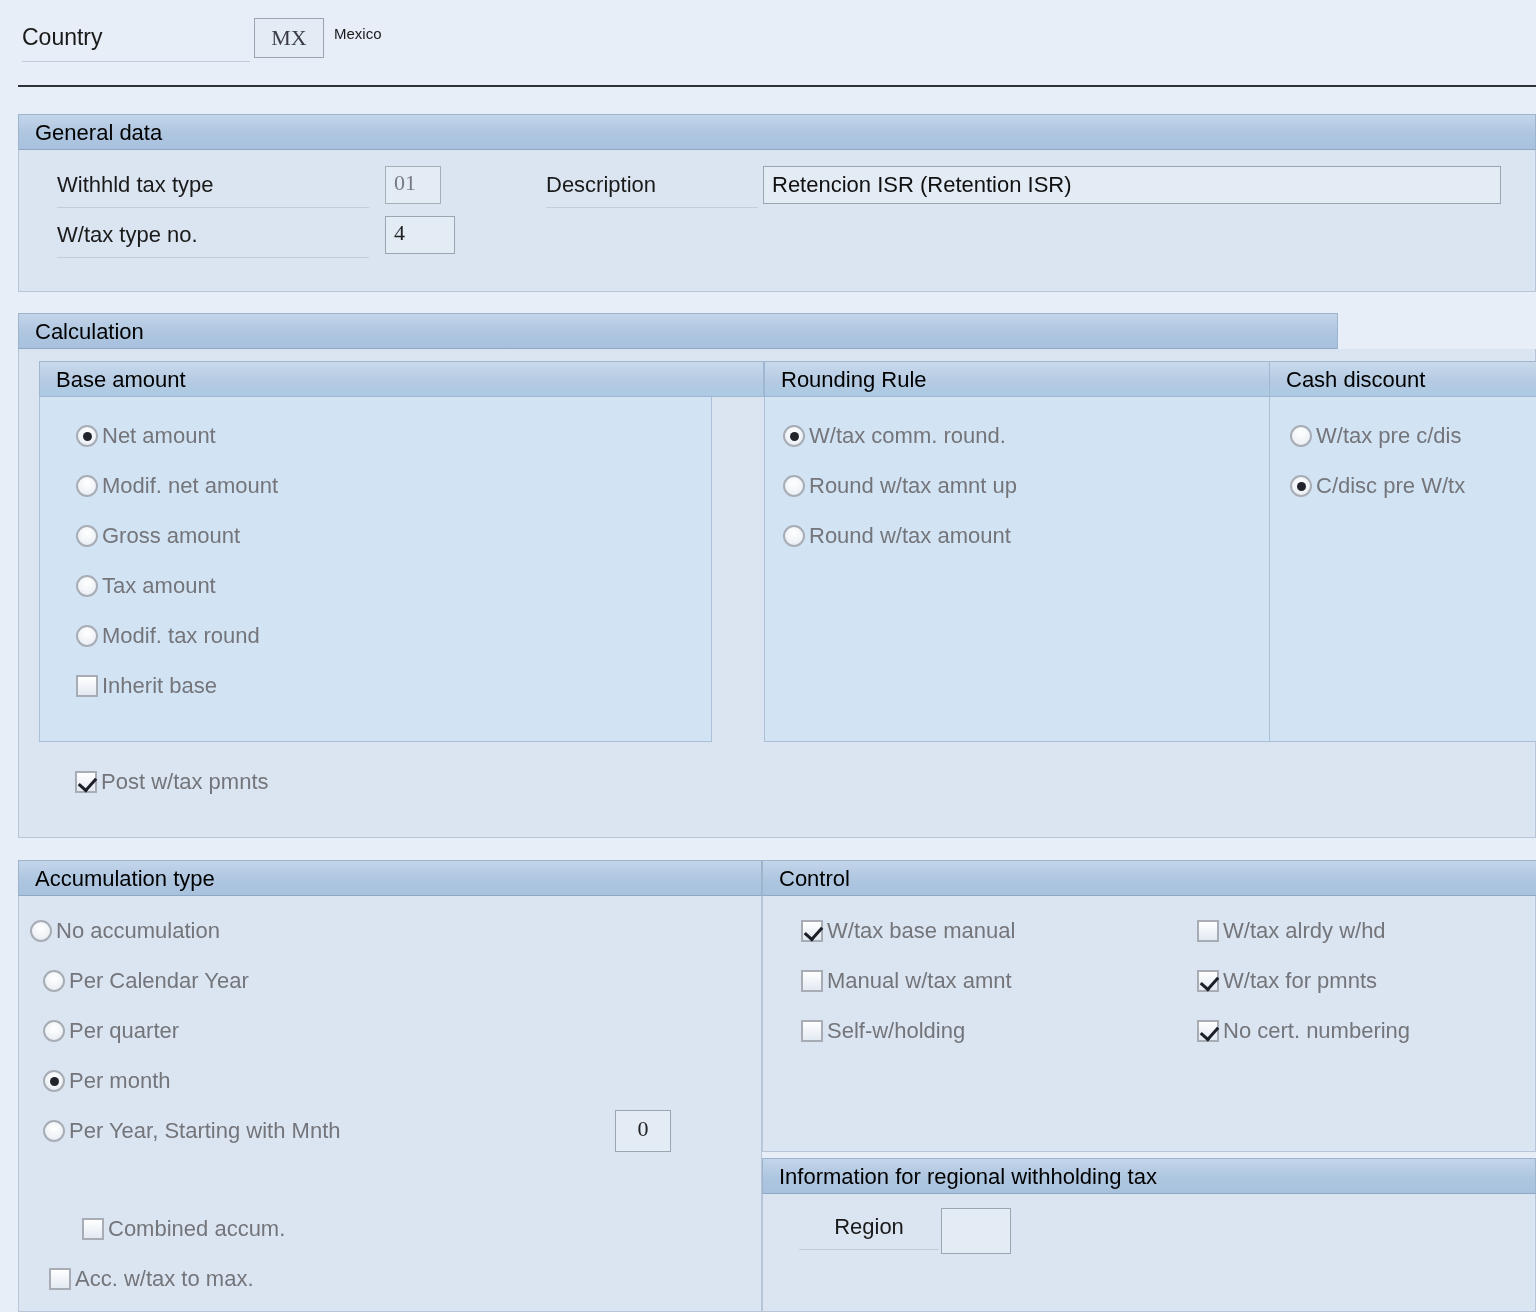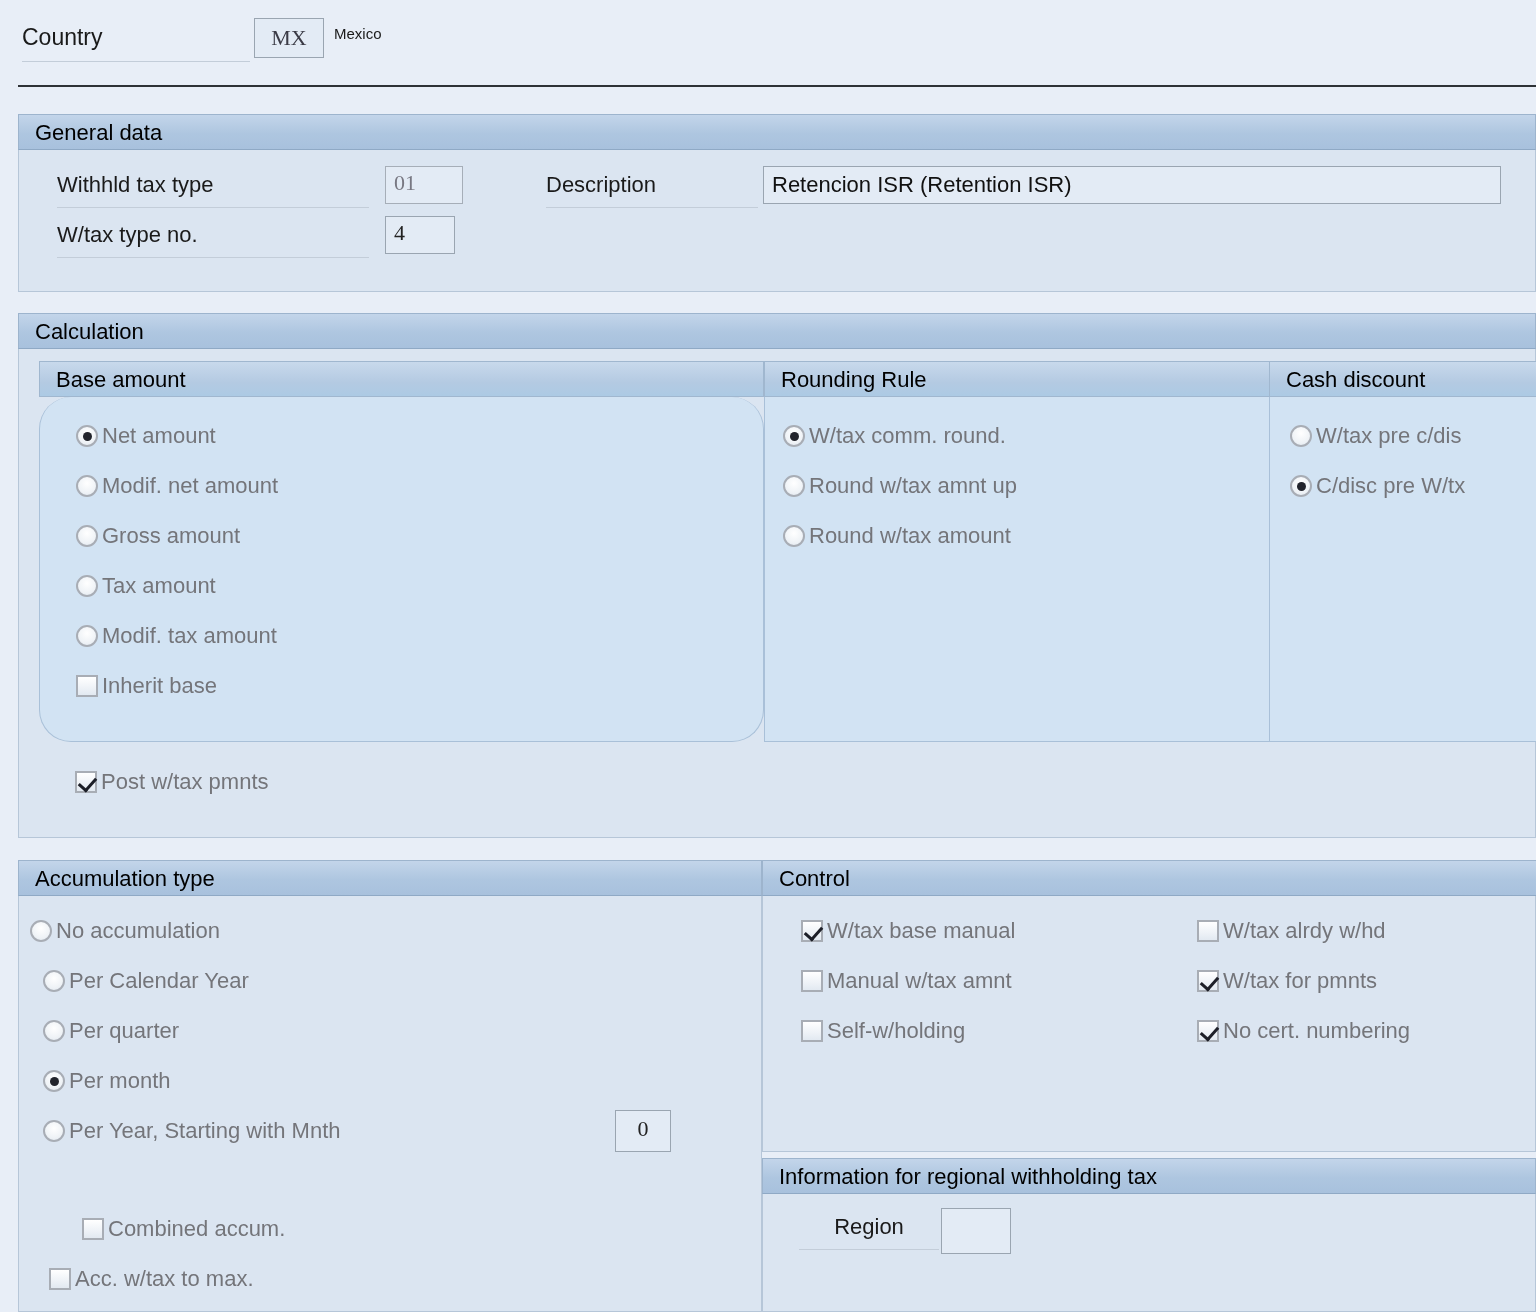--- a/index.html
+++ b/index.html
@@ -134,55 +134,55 @@
   <div class="country-label">Country</div>
   <div class="country-input">MX</div>
   <div class="country-name">Mexico</div>
 </div>
 <div class="hr-dark"></div>
 
 <div class="panel-head" style="position:absolute;left:18px;top:114px;width:1518px;">General data</div>
 <div class="panel" style="left:18px;top:150px;width:1518px;height:142px;">
   <div class="panel-body">
     <div class="fld-label" style="left:38px;top:22px;width:312px;">Withhld tax type</div>
-    <div class="inp disabled" style="left:366px;top:16px;width:78px;height:38px;">01</div>
+    <div class="inp disabled" style="left:366px;top:16px;width:56px;height:38px;">01</div>
 
     <div class="fld-label" style="left:38px;top:72px;width:312px;">W/tax type no.</div>
     <div class="inp" style="left:366px;top:66px;width:70px;height:38px;">4</div>
 
     <div class="fld-label" style="left:527px;top:22px;width:212px;">Description</div>
     <div class="inp wide" style="left:744px;top:16px;width:738px;height:38px;padding-top:5px;">Retencion ISR (Retention ISR)</div>
   </div>
 </div>
 
-<div class="panel-head" style="position:absolute;left:18px;top:313px;width:1518px;">Calculation</div>
+<div class="panel-head" style="position:absolute;left:18px;top:313px;width:1320px;">Calculation</div>
 <div class="panel" style="left:18px;top:349px;width:1518px;height:489px;">
   <div class="panel-body">
 
     <div class="sub-head" style="position:absolute;left:20px;top:12px;width:725px;">Base amount</div>
-    <div class="sub" style="left:20px;top:48px;width:725px;height:345px;border-radius:32px;">
+    <div class="sub" style="left:20px;top:48px;width:673px;height:345px;">
       <div class="opt dis" style="left:36px;top:26px;">
         <span class="radio on"></span>
         <span class="txt">Net amount</span>
       </div>
       <div class="opt dis" style="left:36px;top:76px;">
         <span class="radio"></span>
         <span class="txt">Modif. net amount</span>
       </div>
       <div class="opt dis" style="left:36px;top:126px;">
         <span class="radio"></span>
         <span class="txt">Gross amount</span>
       </div>
       <div class="opt dis" style="left:36px;top:176px;">
         <span class="radio"></span>
         <span class="txt">Tax amount</span>
       </div>
       <div class="opt dis" style="left:36px;top:226px;">
         <span class="radio"></span>
-        <span class="txt">Modif. tax amount</span>
+        <span class="txt">Modif. tax round</span>
       </div>
       <div class="opt dis" style="left:36px;top:276px;">
         <span class="cbox"></span>
         <span class="txt">Inherit base</span>
       </div>
     </div>
 
     <div class="sub-head" style="position:absolute;left:745px;top:12px;width:525px;">Rounding Rule</div>
     <div class="sub" style="left:745px;top:48px;width:525px;height:345px;">
       <div class="opt dis" style="left:18px;top:26px;">

